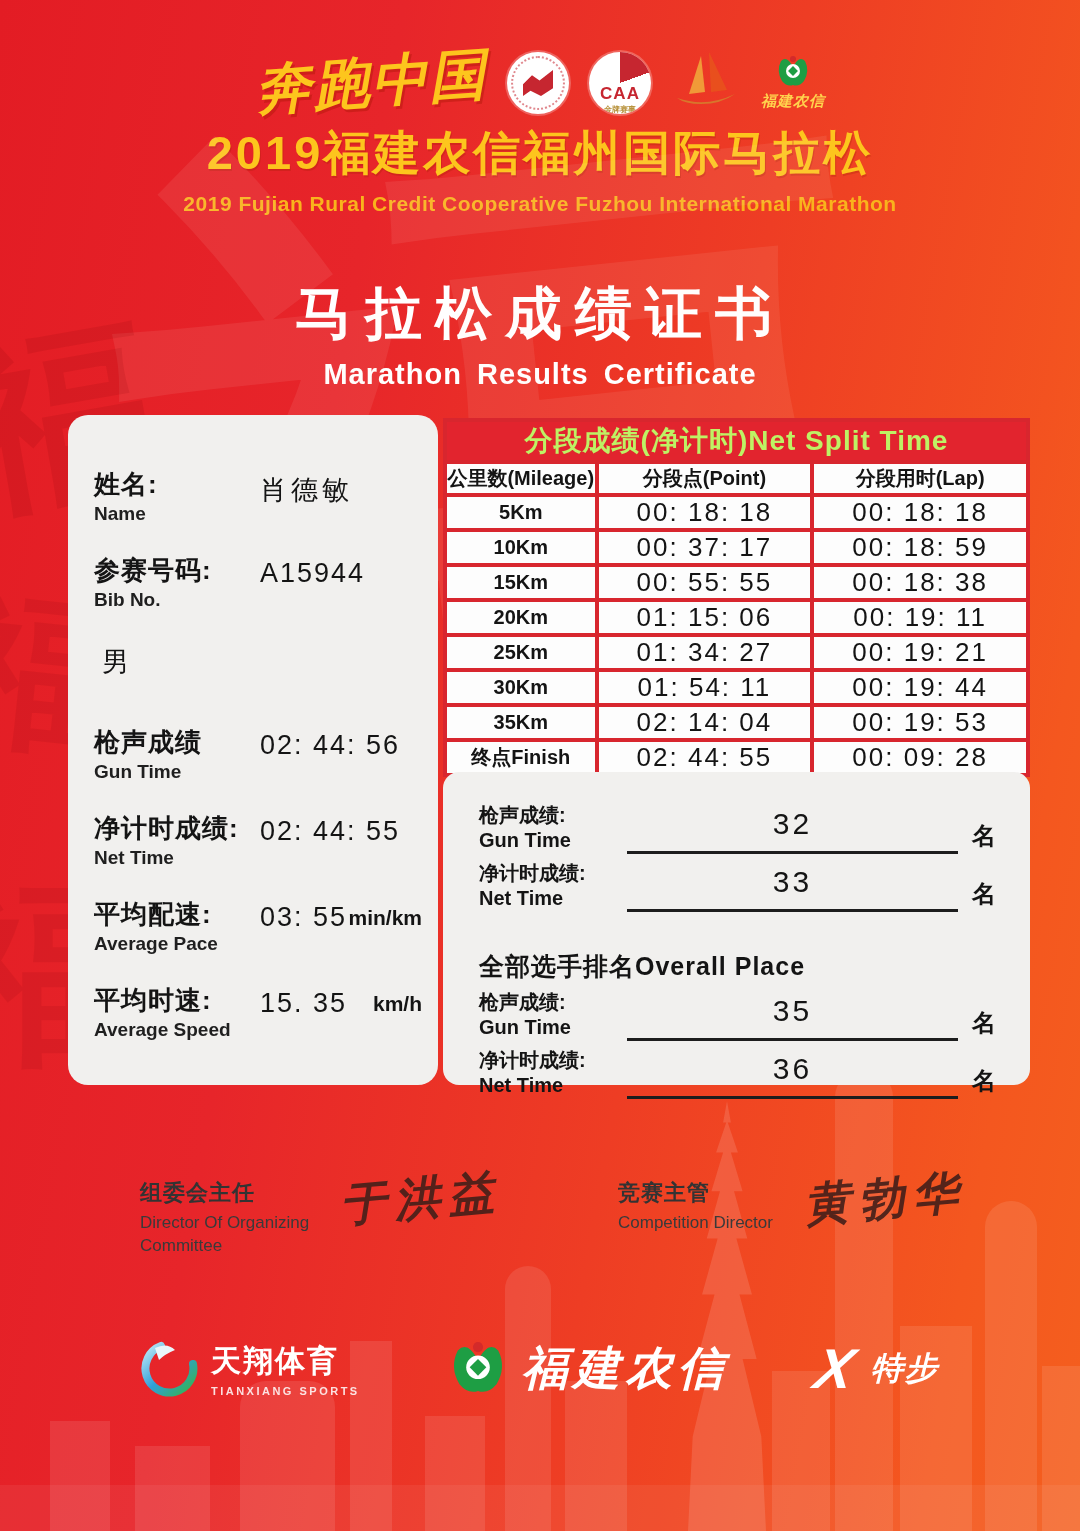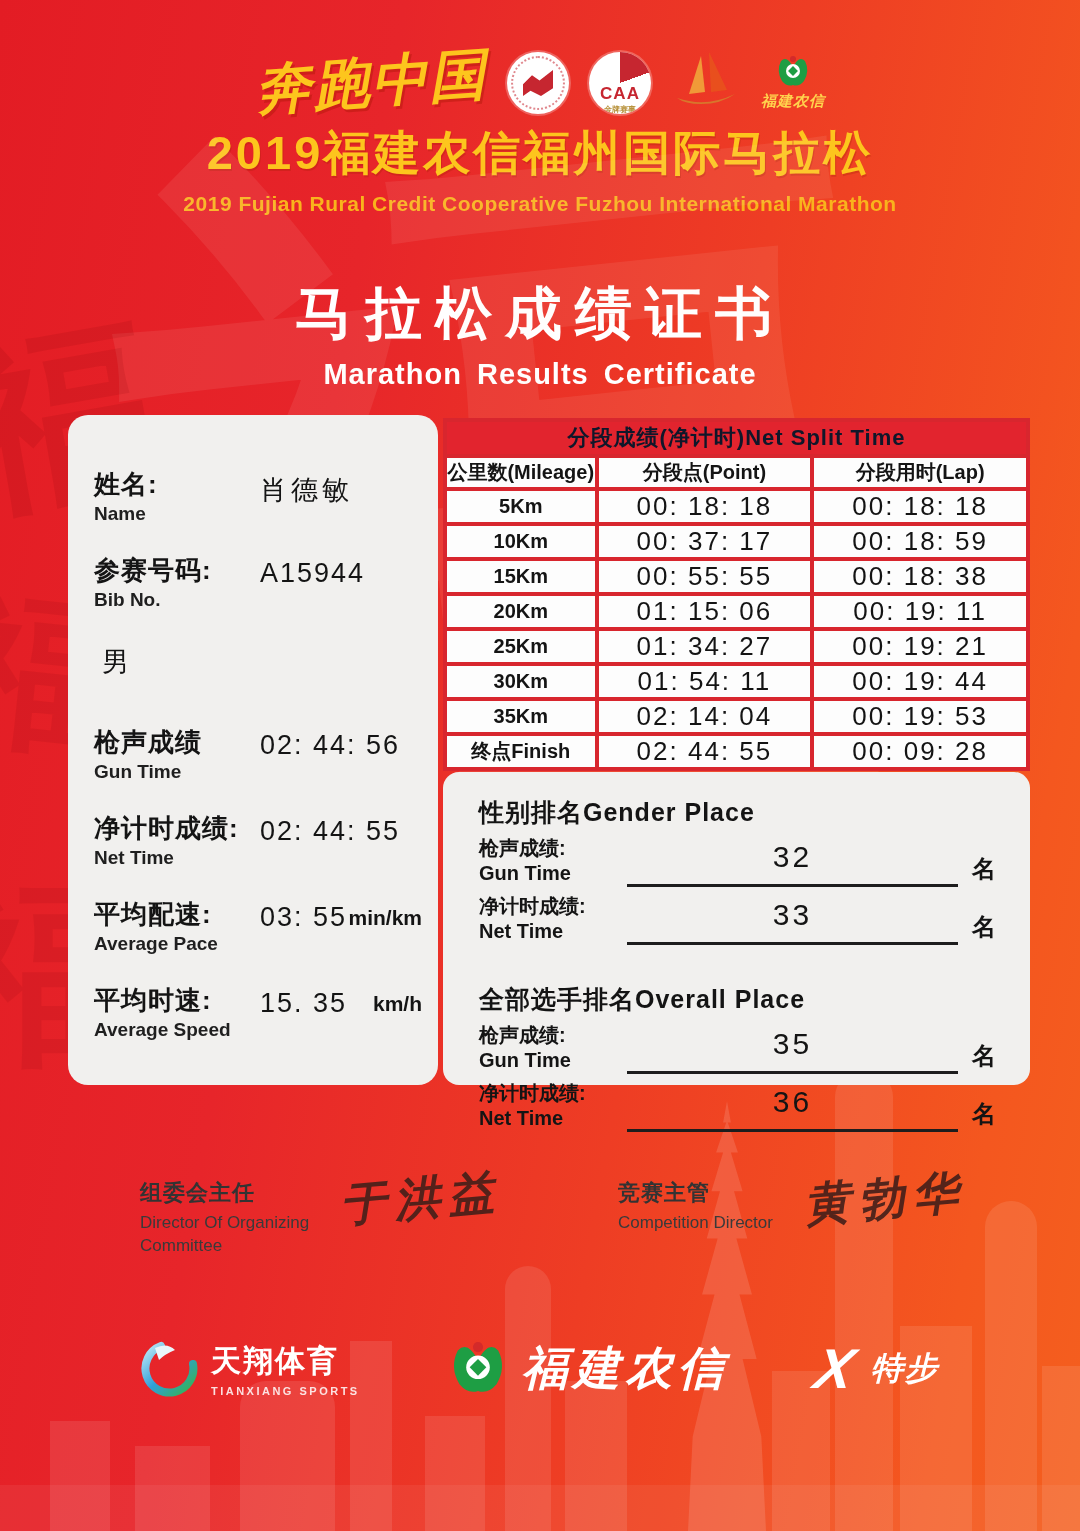--- a/index.html
+++ b/index.html
@@ -49,21 +49,21 @@
   .label-cn{ font-size:26px; font-weight:900; color:#141414; letter-spacing:1px; }
   .label-en{ font-size:19px; font-weight:bold; color:#1f1f1f; margin-top:1px; }
   .value{ font-size:27px; color:#141414; letter-spacing:2px; padding-top:5px; margin-left:8px; white-space:nowrap; }
   .value.serif{ font-family:"DejaVu Serif","Liberation Serif",serif; letter-spacing:4px; }
   .unit{ font-size:21px; font-weight:bold; color:#141414; margin-left:auto; padding:9px 2px 0 0; }
 
   
   .splits{ position:absolute; left:443px; top:418px; width:587px; }
   table{ width:100%; border-collapse:collapse; }
   td,th{ border:4px solid #d8262e; text-align:center; background:#fdfdfd; }
-  th.caption{ background:#e2242e; color:#0f172a; font-size:22px; font-weight:900; height:36px; letter-spacing:1px; border-color:#d8262e; }
+  th.caption{ background:#e2242e; color:#bef264; font-size:28px; font-weight:900; height:36px; letter-spacing:1px; border-color:#d8262e; }
   th.col{ font-size:20px; font-weight:900; color:#141414; height:33px; }
   td.km{ font-size:20px; font-weight:900; color:#141414; height:31px; }
   td.t{ font-size:26px; color:#141414; letter-spacing:2px;text-align:center; }
   col.c1{ width:26%; } col.c2{ width:37%; } col.c3{ width:37%; }
 
   
   .rank-card{ position:absolute; left:443px; top:772px; width:587px; height:313px; background:#f1f0ee; border-radius:16px; padding:24px 34px 0 36px; }
   .rank-heading{ font-size:25px; font-weight:900; color:#141414; letter-spacing:1px; }
   .rank-heading.second{ margin-top:38px; }
   .rank-row{ display:flex; align-items:flex-end; margin-top:6px; }
@@ -258,21 +258,20 @@
         <tr>
             <td class="km">终点Finish</td>
             <td class="t">02: 44: 55</td>
             <td class="t">00: 09: 28</td>
           </tr>
       </tbody>
     </table>
   </div>
 
   <div class="rank-card">
-    <div class="rank-heading">性别排名Gender Place</div>
     <div class="rank-row">
       <div class="rank-labels">
           <div class="rank-label-cn">枪声成绩:</div>
           <div class="rank-label-en">Gun Time</div>
         </div>
       <div class="rank-line">32</div>
       <div class="rank-suffix">名</div>
     </div>
     <div class="rank-row">
       <div class="rank-labels">

